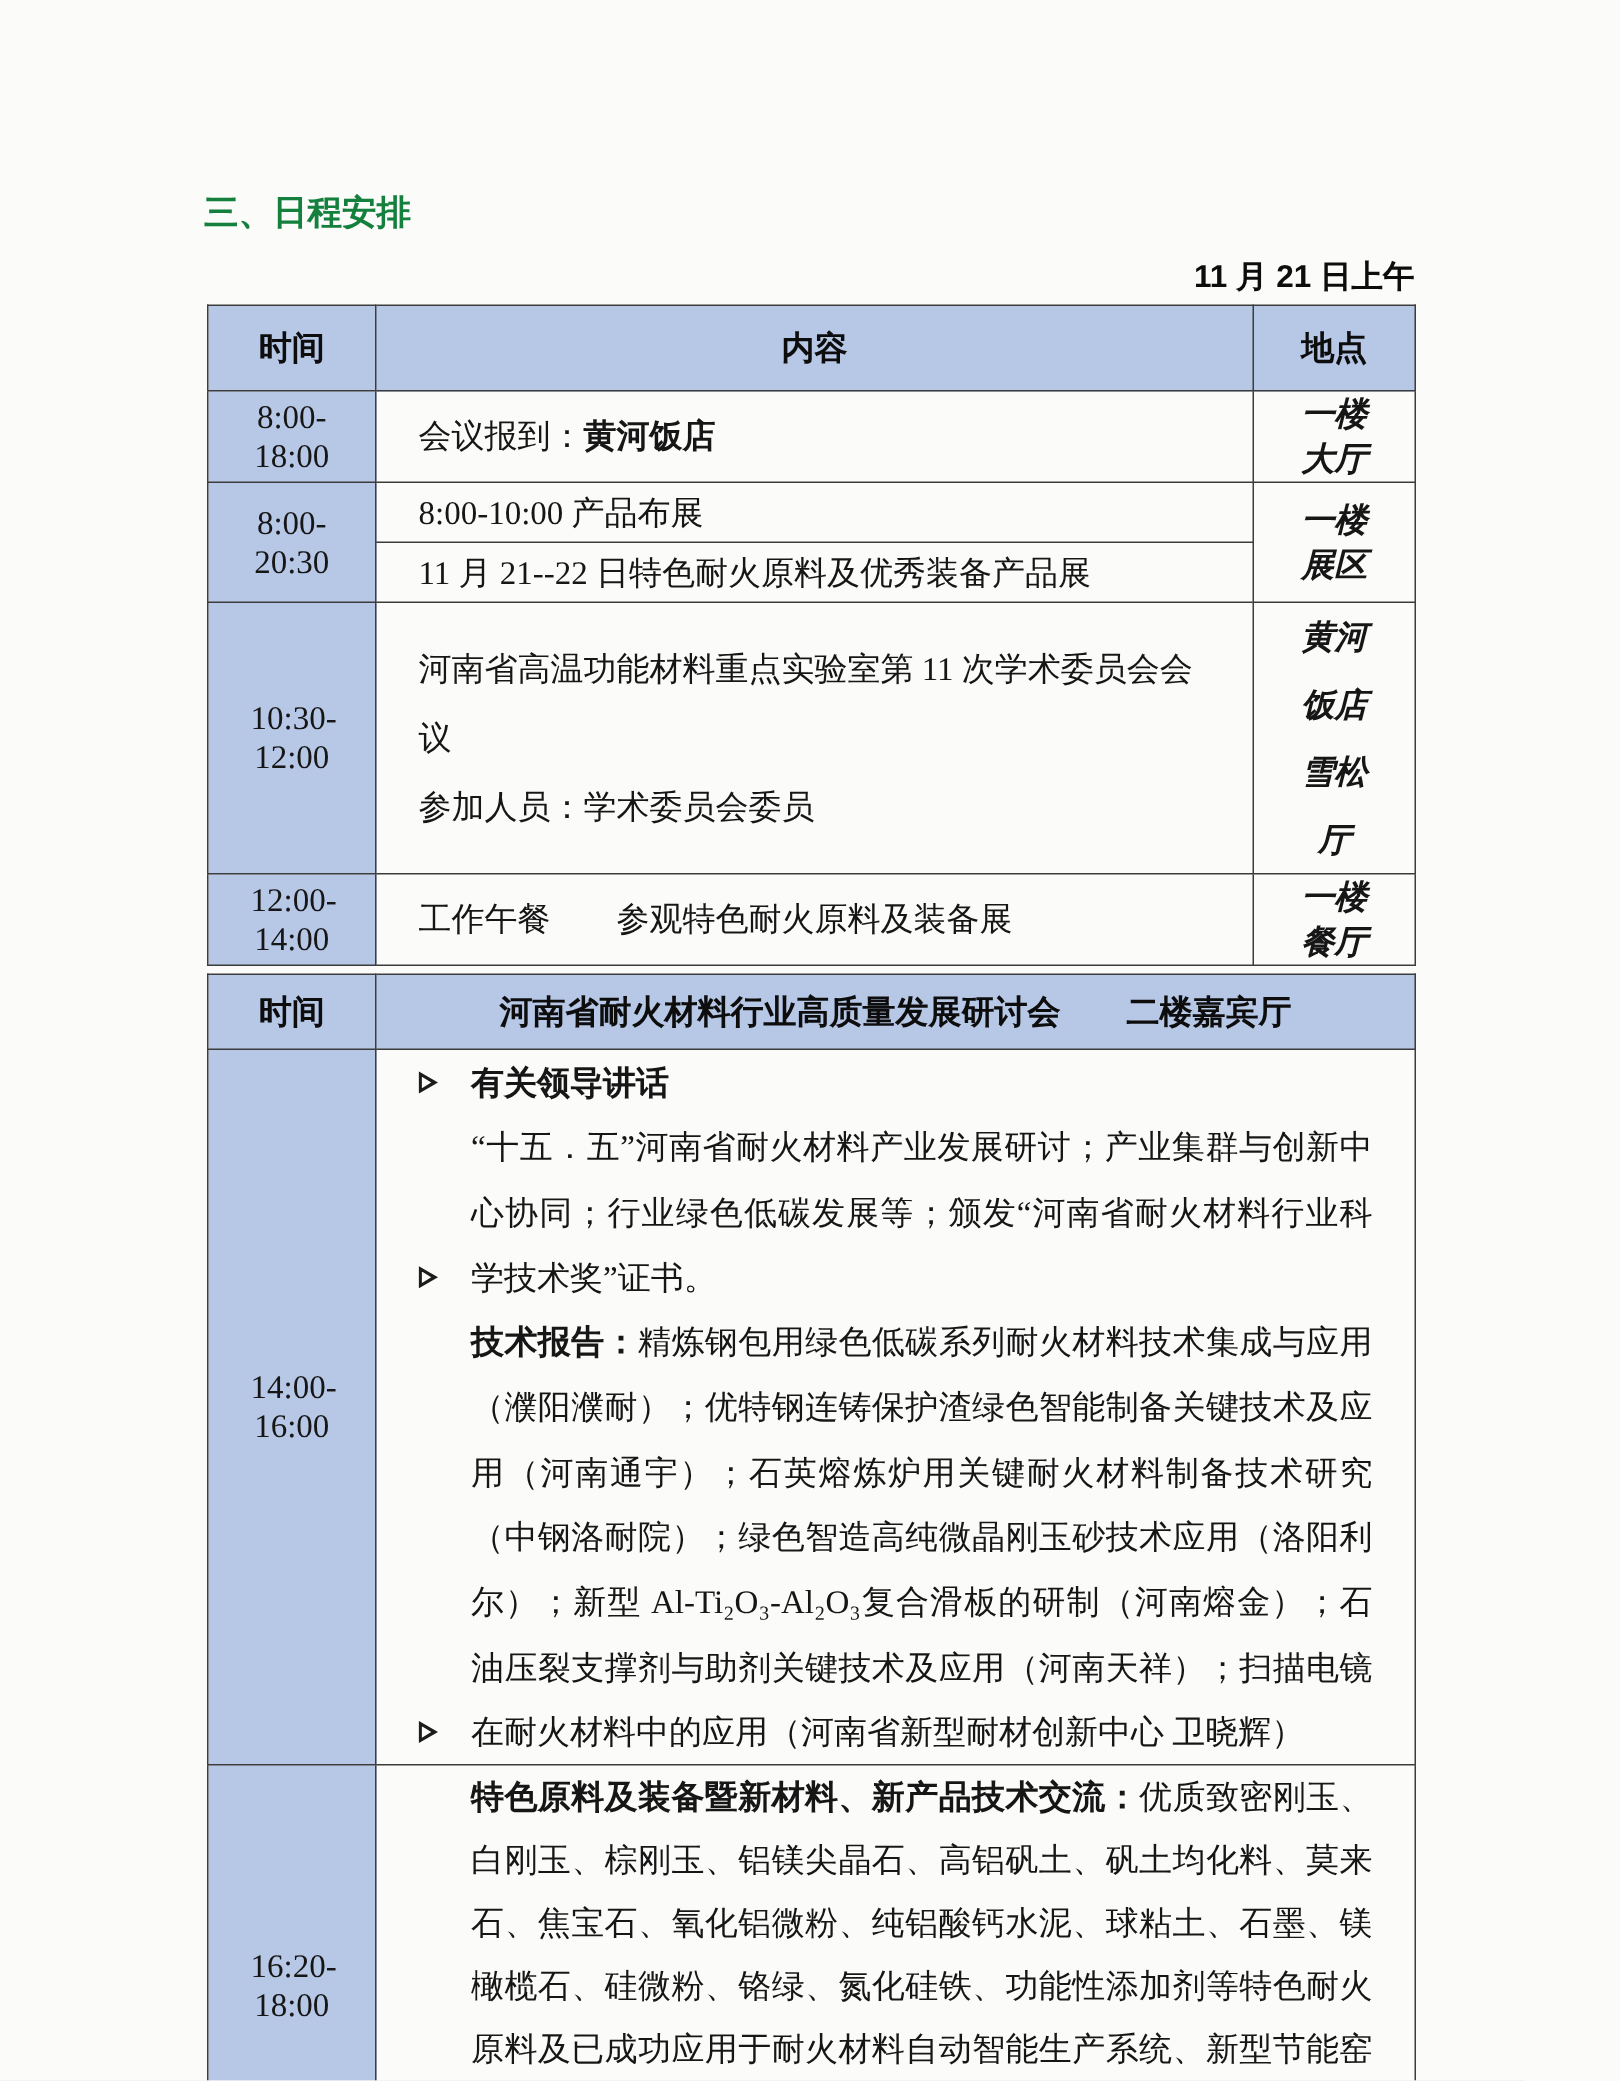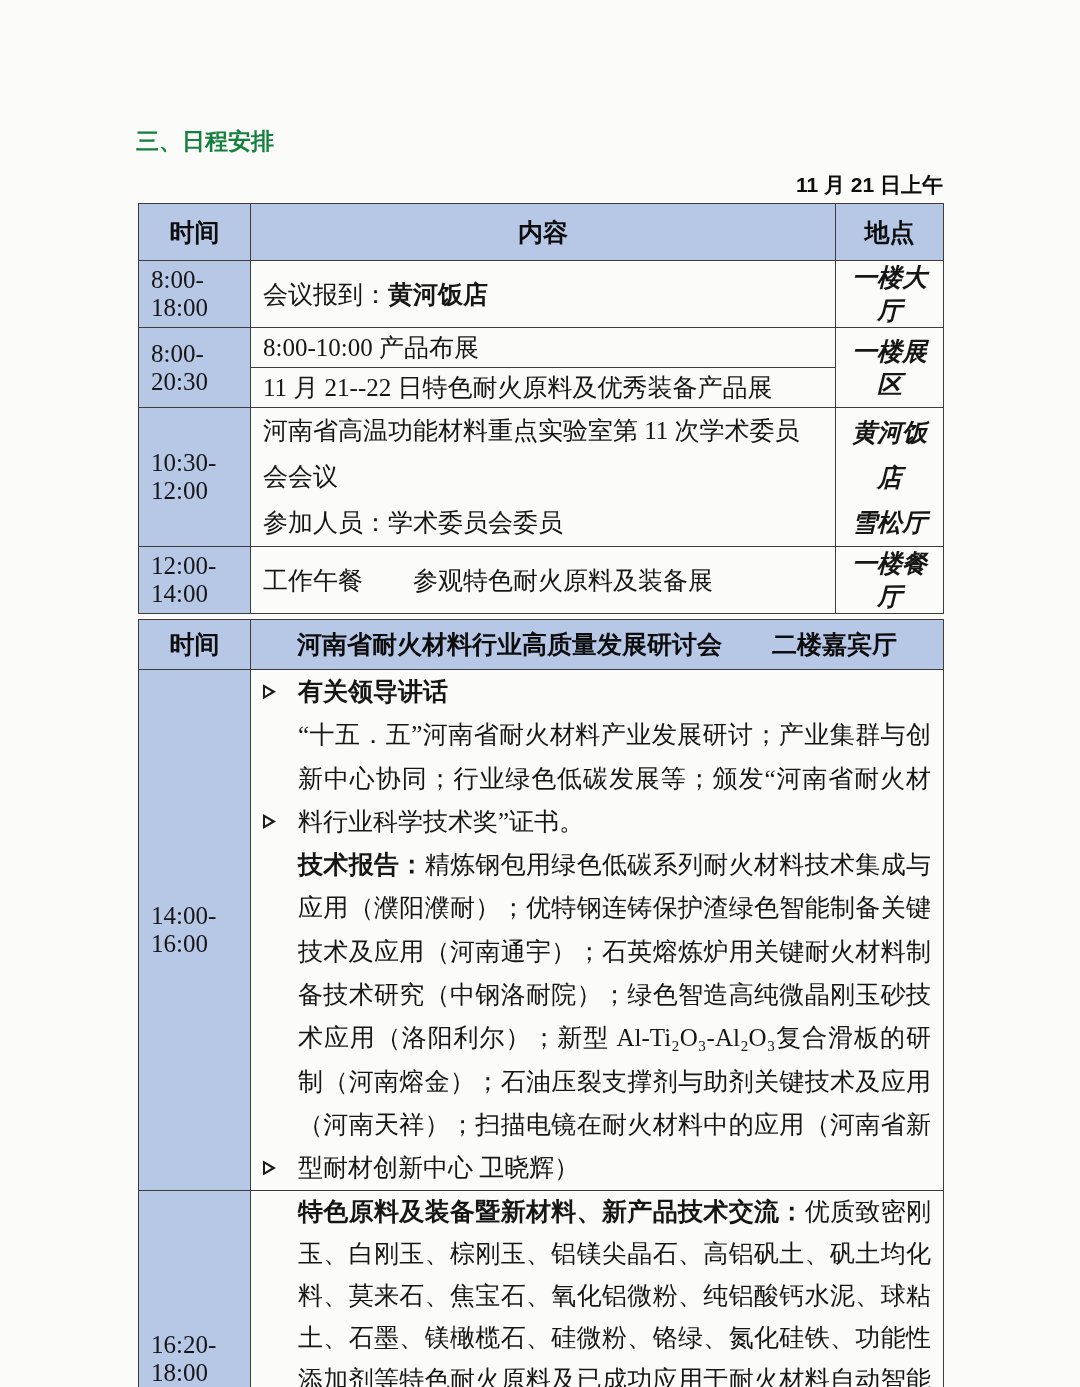--- a/index.html
+++ b/index.html
@@ -37,33 +37,33 @@
 
   table.sched {
     border-collapse: collapse;
     table-layout: fixed;
     width: 805px;
     margin: 5px 0 0 138px;
   }
   table.sched td {
     border: 1.6px solid #3c3c3c;
     vertical-align: middle;
-    font-size: 25px;
-    padding: 0 12px;
+    font-size: 22px;
+    padding: 0 28px;
   }
   .shade { background: #b7c7e6; }
   .hdr {
     font-family: "Liberation Sans", "DejaVu Sans", sans-serif;
     font-weight: 700;
     font-size: 21px;
     text-align: center;
     color: #0d0d0d;
   }
   .time {
-    text-align: left;
+    text-align: center;
     font-size: 18.5px;
     padding: 0 4px;
   }
   .loc {
     text-align: center;
     font-weight: 700;
     font-size: 19.5px;
     padding: 0 4px;
     font-style: italic;
   }

